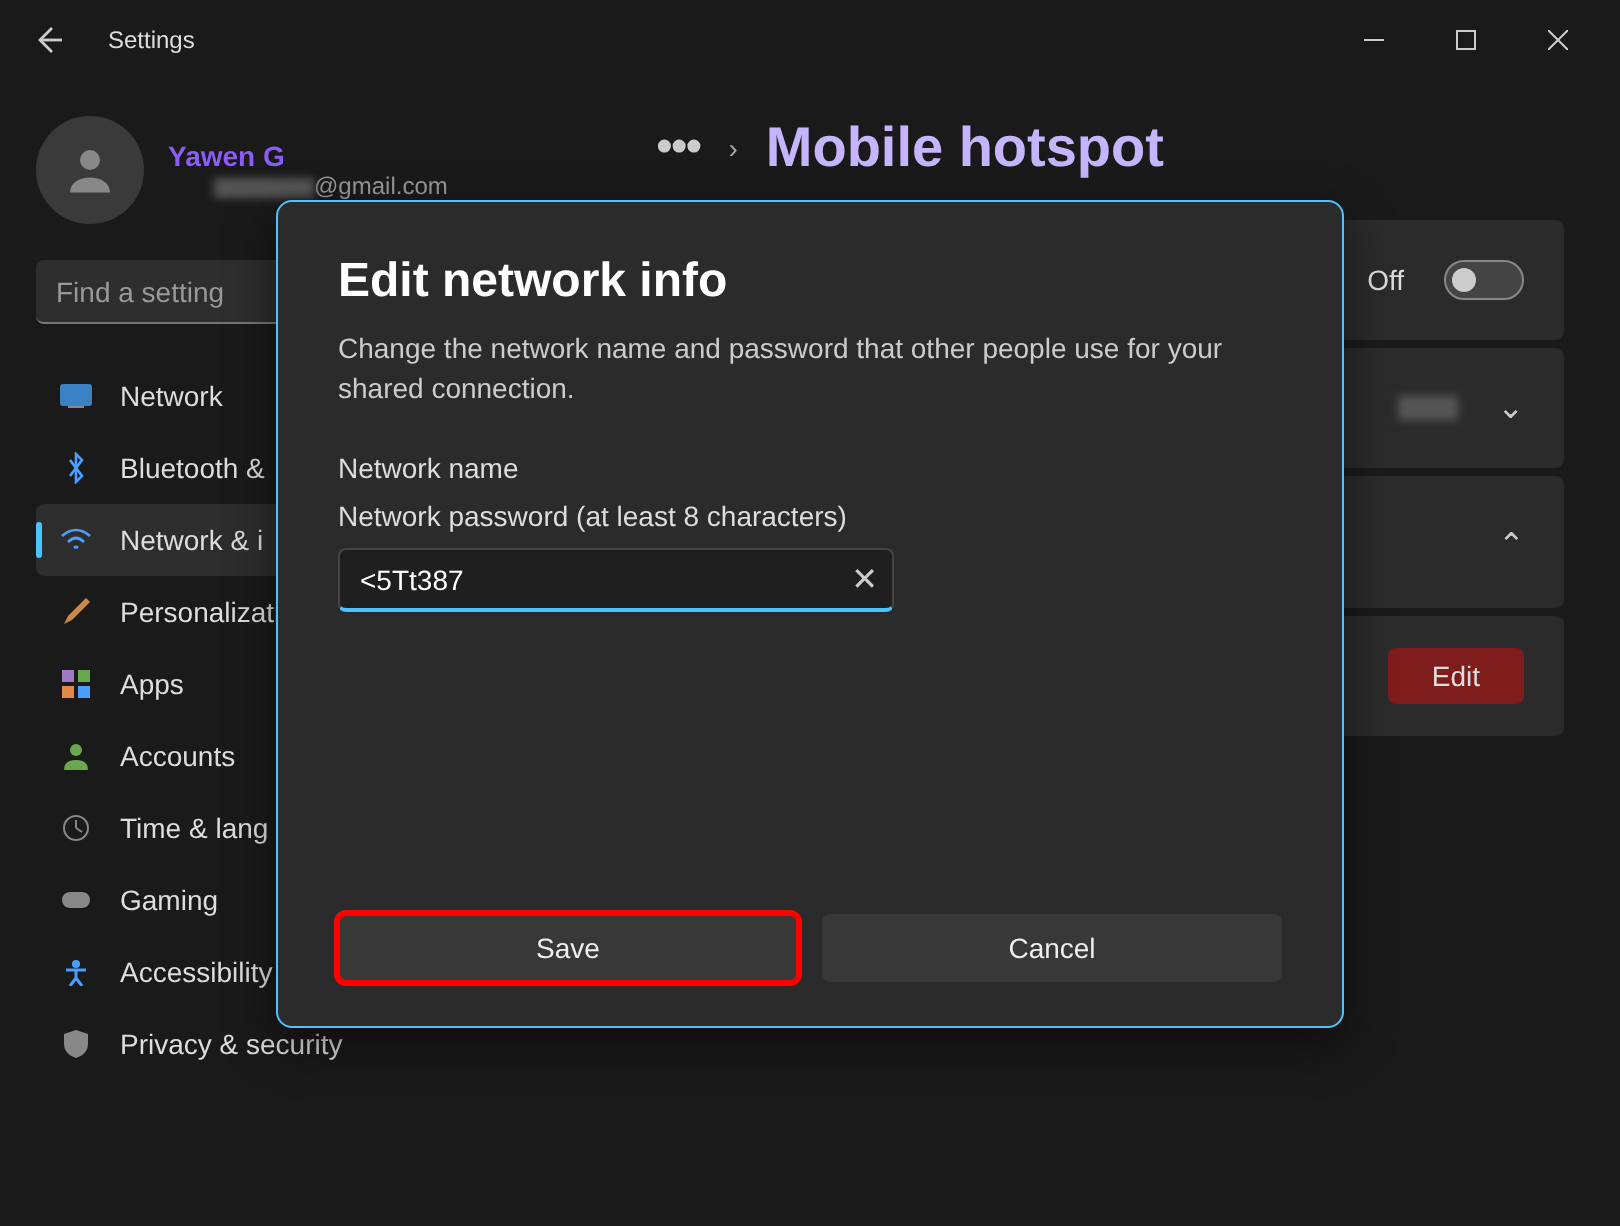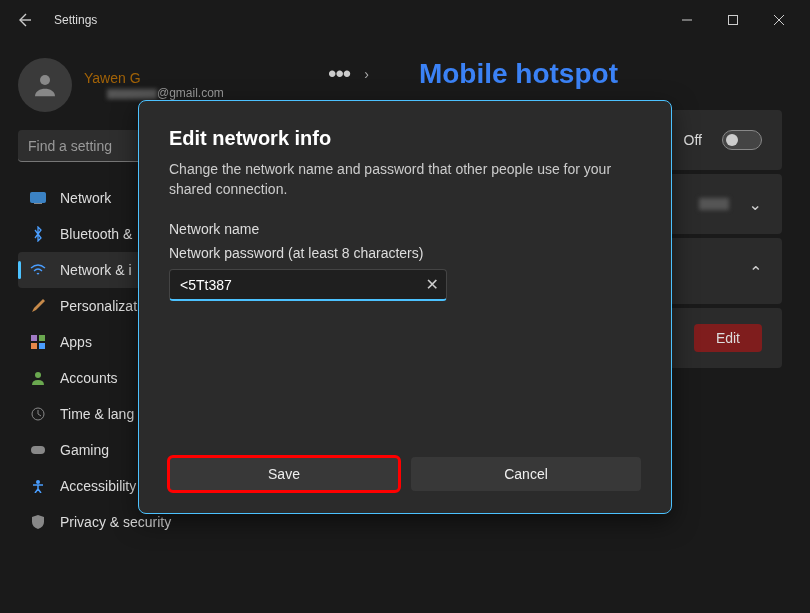--- a/index.html
+++ b/index.html
@@ -13,21 +13,21 @@
     .win-ctrl { width: 46px; height: 32px; display: flex; align-items: center; justify-content: center; color: #ccc; }
     
     
     .content-row { display: flex; height: calc(100% - 40px); }
     .leftcol { width: 300px; padding-left: 18px; padding-top: 18px; }
     
     
     .profile { display: flex; align-items: center; gap: 12px; margin-bottom: 18px; }
     .avatar { width: 54px; height: 54px; border-radius: 50%; background: #3a3a3a; display: flex; align-items: center; justify-content: center; }
     .avatar svg { width: 30px; height: 30px; }
-    .profile-name { font-size: 14px; font-weight: 400; color: #a16207; }
+    .profile-name { font-size: 14px; font-weight: 700; color: #8b5cf6; }
     .profile-email { font-size: 12px; color: #999; margin-left: 23px; }
     .email-blur { display:inline-block; width:50px; height:10px; background: #555; filter: blur(2px); vertical-align: middle;}
     
     
     .search-wrapper { position: relative; width: 268px; margin-bottom: 18px; }
     .search { width: 100%; height: 32px; background: #2e2e2e; border: none; border-bottom: 1px solid #777; border-radius: 4px; padding: 0 30px 0 10px; color: #ccc; font-size: 14px; outline: none; }
     .search::placeholder { color: #999; }
     .search-icon-wrap { position: absolute; right: 8px; top: 7px; color: #ccc; }
     
     
@@ -35,40 +35,40 @@
     .nav-item { display: flex; align-items: center; gap: 14px; height: 36px; padding: 0 12px; border-radius: 4px; cursor: pointer; font-size: 14px; color: #ddd; position: relative; }
     .nav-item.active { background: #2d2d2d; }
     .nav-item.active::before { content:''; position:absolute; left:0; top:9px; width:3px; height:18px; background:#4cc2ff; border-radius:2px;}
     .nav-icon { width: 16px; height: 16px; display:flex; align-items:center; justify-content:center; }
     
     
     .rightcol { flex: 1; padding-top: 18px; padding-left: 28px; padding-right: 28px; }
     .breadcrumb-row { display: flex; align-items: center; gap: 14px; margin-bottom: 20px; }
     .breadcrumb-dots { font-size: 24px; color: #ccc; letter-spacing:-1px; }
     .breadcrumb-chev { color: #aaa; font-size: 14px; }
-    .page-title { font-size: 28px; font-weight: 600; color: #3b82f6; margin-left: 36px; }
+    .page-title { font-size: 28px; font-weight: 600; color: #c4b5fd; }
     
     
     .bg-panel { background: #2b2b2b; border-radius: 4px; height: 60px; margin-bottom: 4px; display:flex; align-items:center; justify-content:flex-end; padding:0 20px; gap:16px;}
     .bg-label { color:#ddd; font-size:14px; margin-right:4px; }
     .toggle { width:40px; height:20px; background:#444; border:1px solid #888; border-radius:10px; position:relative; }
     .toggle::after { content:''; width:12px; height:12px; background:#ccc; border-radius:50%; position:absolute; left:3px; top:3px;}
     .chev-down { color:#ccc; }
     .edit-btn { background:#7f1d1d; color:#ddd; border:none; padding:6px 22px; border-radius:4px; font-size:14px;}
     .bg-blur { display:inline-block; width:30px; height:12px; background:#555; filter:blur(2px); margin-right:4px;}
     
     
     .help-links { margin-top: 90px; }
     .help-item { display:flex; align-items:center; gap:16px; margin-bottom:14px; }
     .help-icon { width:18px; height:18px; color:#aaa; }
     .help-link { color:#6db8e8; font-size:14px; }
     
     
     .dialog { position: absolute; left: 138px; top: 100px; width: 534px; height: 414px; background: #2b2b2b; border: 1px solid #4cc2ff; border-radius: 8px; padding: 26px 30px 22px 30px; box-shadow: 0 8px 24px rgba(0,0,0,0.5); display:flex; flex-direction:column; }
-    .dialog-title { font-size: 20px; font-weight: 600; margin-bottom: 10px; }
+    .dialog-title { font-size: 24px; font-weight: 600; margin-bottom: 10px; }
     .dialog-desc { font-size: 14px; color: #ccc; margin-bottom: 22px; line-height: 1.4; }
     .field-label { font-size: 14px; color: #ddd; margin-bottom: 8px; }
     .text-input { width: 278px; height: 32px; background: #383838; border: 1px solid #444; border-bottom:1px solid #666; border-radius: 4px; padding: 0 10px; color: #eee; font-size: 14px; outline: none; }
     .nn-blur { position:absolute; left:250px; top:6px; width:50px; height:18px; background:#666; filter:blur(3px); }
     .field-wrap { position:relative; margin-bottom:22px; }
     .pw-wrap { position: relative; width: 278px; }
     .pw-input { width: 100%; height: 32px; background: #1f1f1f; border: 1px solid #444; border-bottom:2px solid #4cc2ff; border-radius: 4px; padding: 0 30px 0 10px; color: #fff; font-size: 14px; outline: none; }
     .clear-x { position: absolute; right: 8px; top: 6px; color: #ccc; cursor: pointer; font-size: 16px; }
     .dialog-buttons { margin-top: auto; display: flex; gap: 12px; }
     .btn { flex:1; height: 34px; border-radius: 4px; border: none; font-size: 14px; cursor: pointer; }

